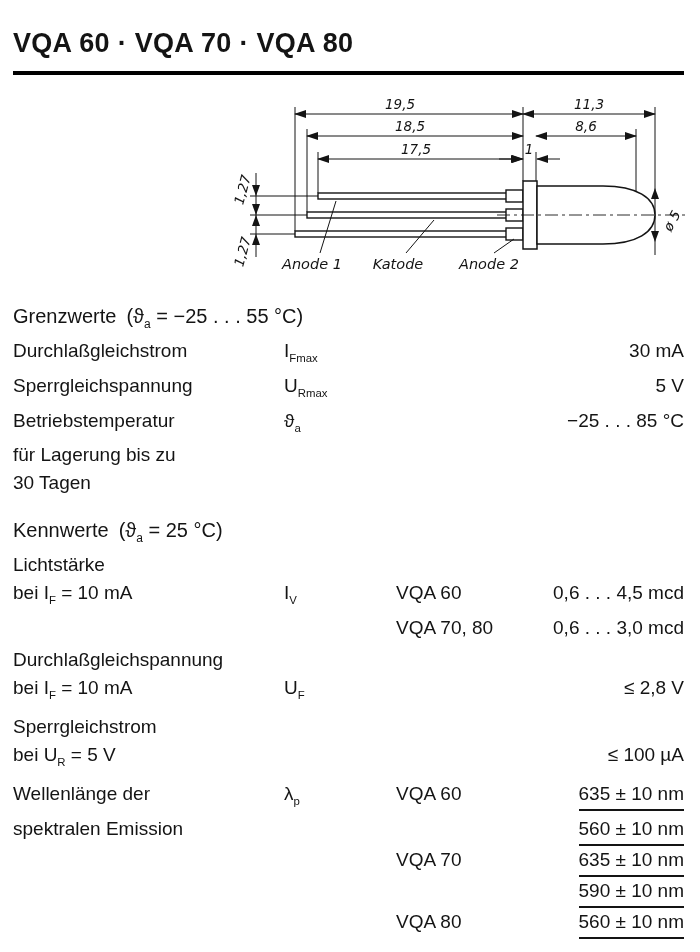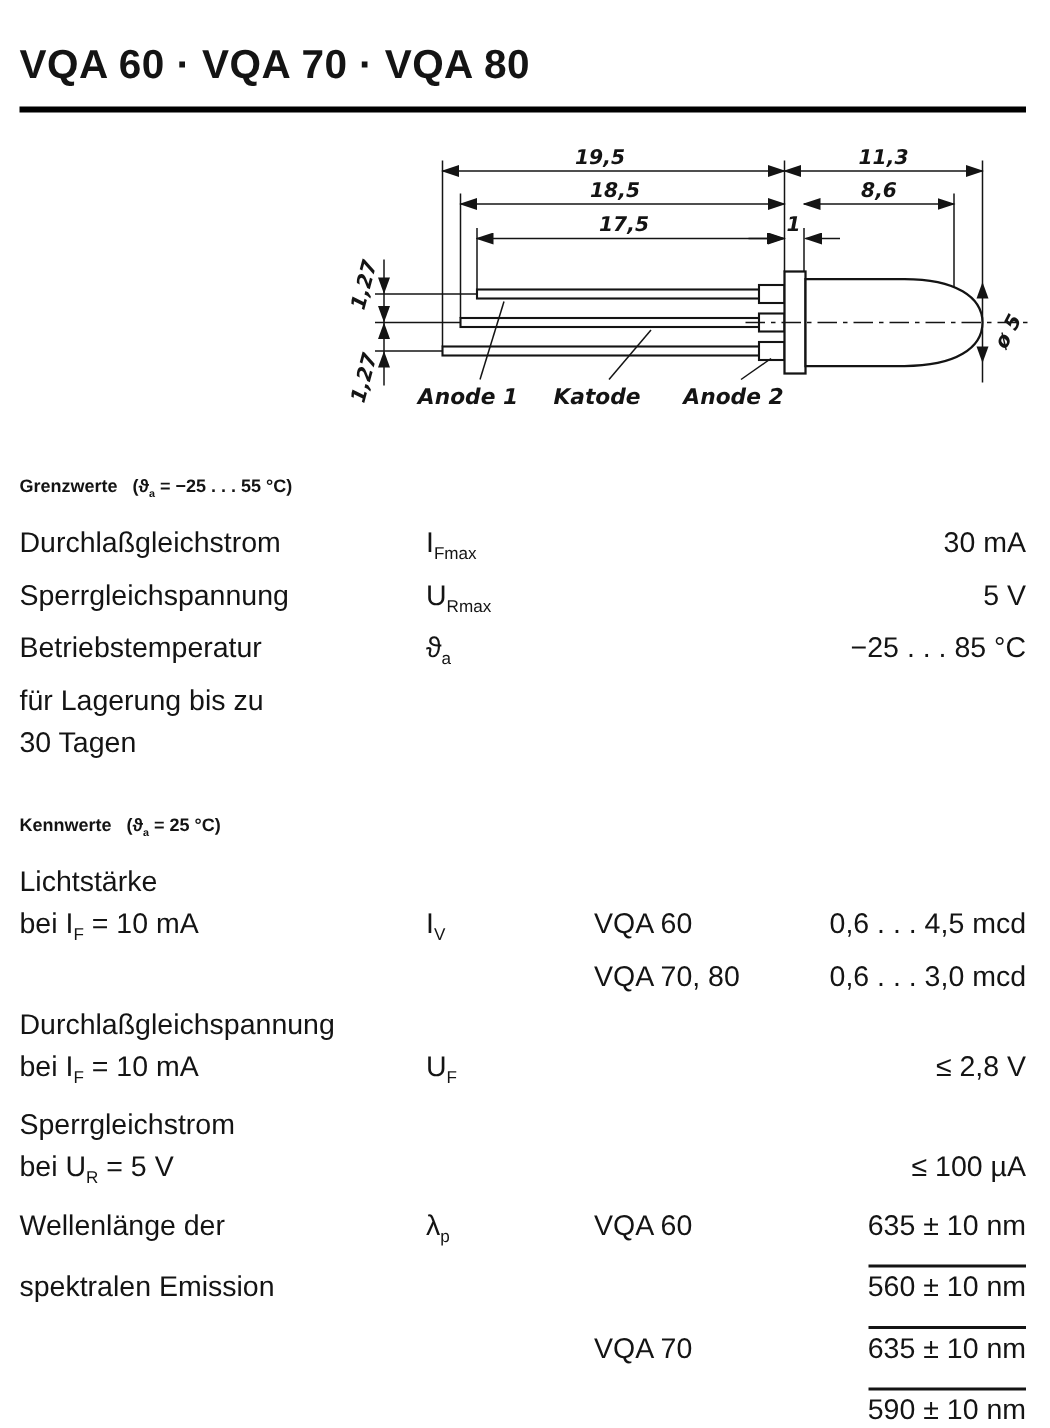--- a/index.html
+++ b/index.html
@@ -6,36 +6,36 @@
   html, body { background: #ffffff; }
   .page {
     width: 700px; height: 944px;
     background: #ffffff; color: #141414;
     font-family: "Liberation Sans", "DejaVu Sans", sans-serif;
     position: relative; overflow: hidden; margin: 16px auto;
   }
   .header { padding: 12px 16px 0 13px; }
   .title { font-size: 27px; font-weight: 700; letter-spacing: .3px; }
   .title-rule { height: 4px; background: #000; margin-top: 12px; }
-  .drawing { margin-top: 6px; font-weight: bold; }
+  .drawing { margin-top: 6px; }
   svg text { font-family: "DejaVu Sans", "Liberation Sans", sans-serif; fill: #141414; }
   .dim { font-style: italic; font-size: 13.5px; }
   .part-label { font-style: italic; font-size: 14.5px; }
   .specs { padding: 0 16px 0 13px; }
-  .sec-head { font-size: 12px; font-weight: 700; line-height: 40px; margin-top: 12px; }
+  .sec-head { font-size: 20px; font-weight: 400; line-height: 26px; margin-top: 12px; }
   .sec-head.mt-lg { margin-top: 20px; }
   .sec-cond { margin-left: 10px; }
   .line { display: grid; grid-template-columns: 271px 112px 132px 1fr; line-height: 28px; font-size: 19px; align-items: baseline; }
   .c1 { grid-column: 1; }
   .c2 { grid-column: 2; font-weight: 400; }
   .c2.light { font-weight: 400; }
   .c3 { grid-column: 3; }
   .c4 { grid-column: 4; text-align: right; }
   sub { font-size: 0.6em; }
-  .uv { display: inline-block; border-bottom: 2px solid #141414; padding-bottom: 11px; }
+  .uv { display: inline-block; border-bottom: 2px solid #141414; padding-bottom: 1px; }
   .gap-sm { margin-top: 4px; }
   .bottom-rule { position: absolute; left: 57px; right: 13px; bottom: 4px; height: 2.5px; background: #000; }
 </style>
 </head>
 <body>
 
 <div class="page">
 
   <div class="header">
     <div class="title">VQA 60 · VQA 70 · VQA 80</div>

